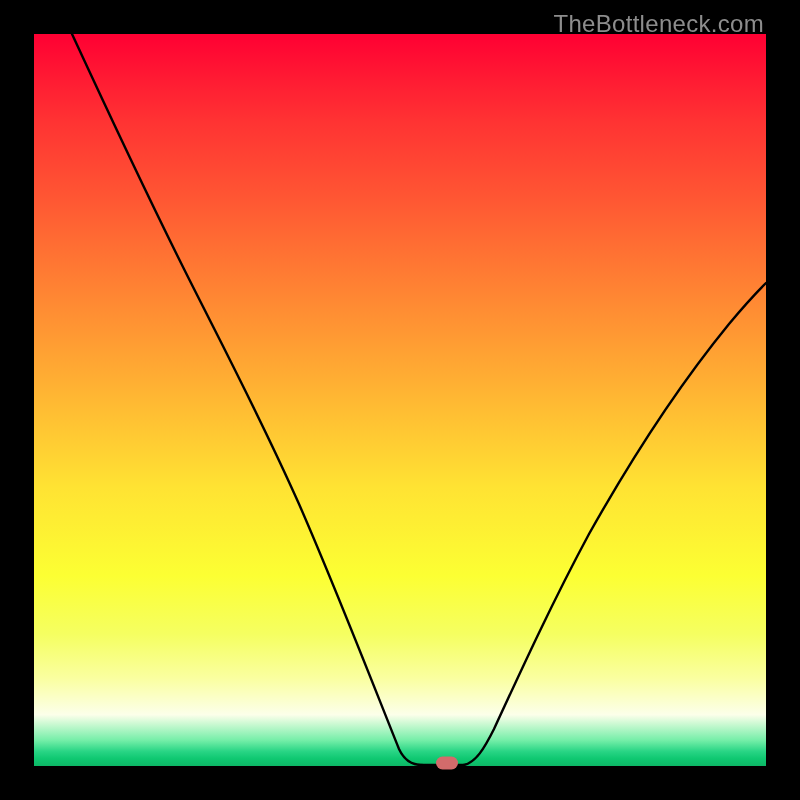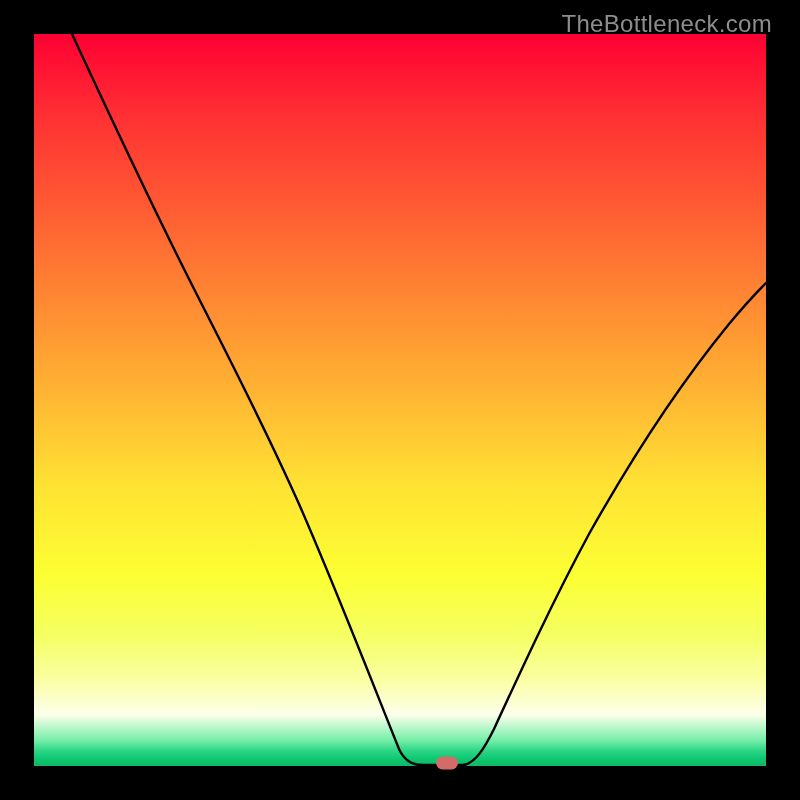--- a/index.html
+++ b/index.html
@@ -39,21 +39,21 @@
       #fcffea 93%,
       #74eea8 96.5%,
       #29d585 98%,
       #0fc871 99%,
       #0db866 100%
     );
   }
   .watermark {
     position: absolute;
     top: 10px;
-    right: 28px;
+    right: 36px;
     color: #8d8d8d;
     font-size: 24px;
     font-weight: 400;
     letter-spacing: 0.3px;
     user-select: none;
   }
   svg.curve {
     position: absolute;
     left: 0;
     top: 0;

